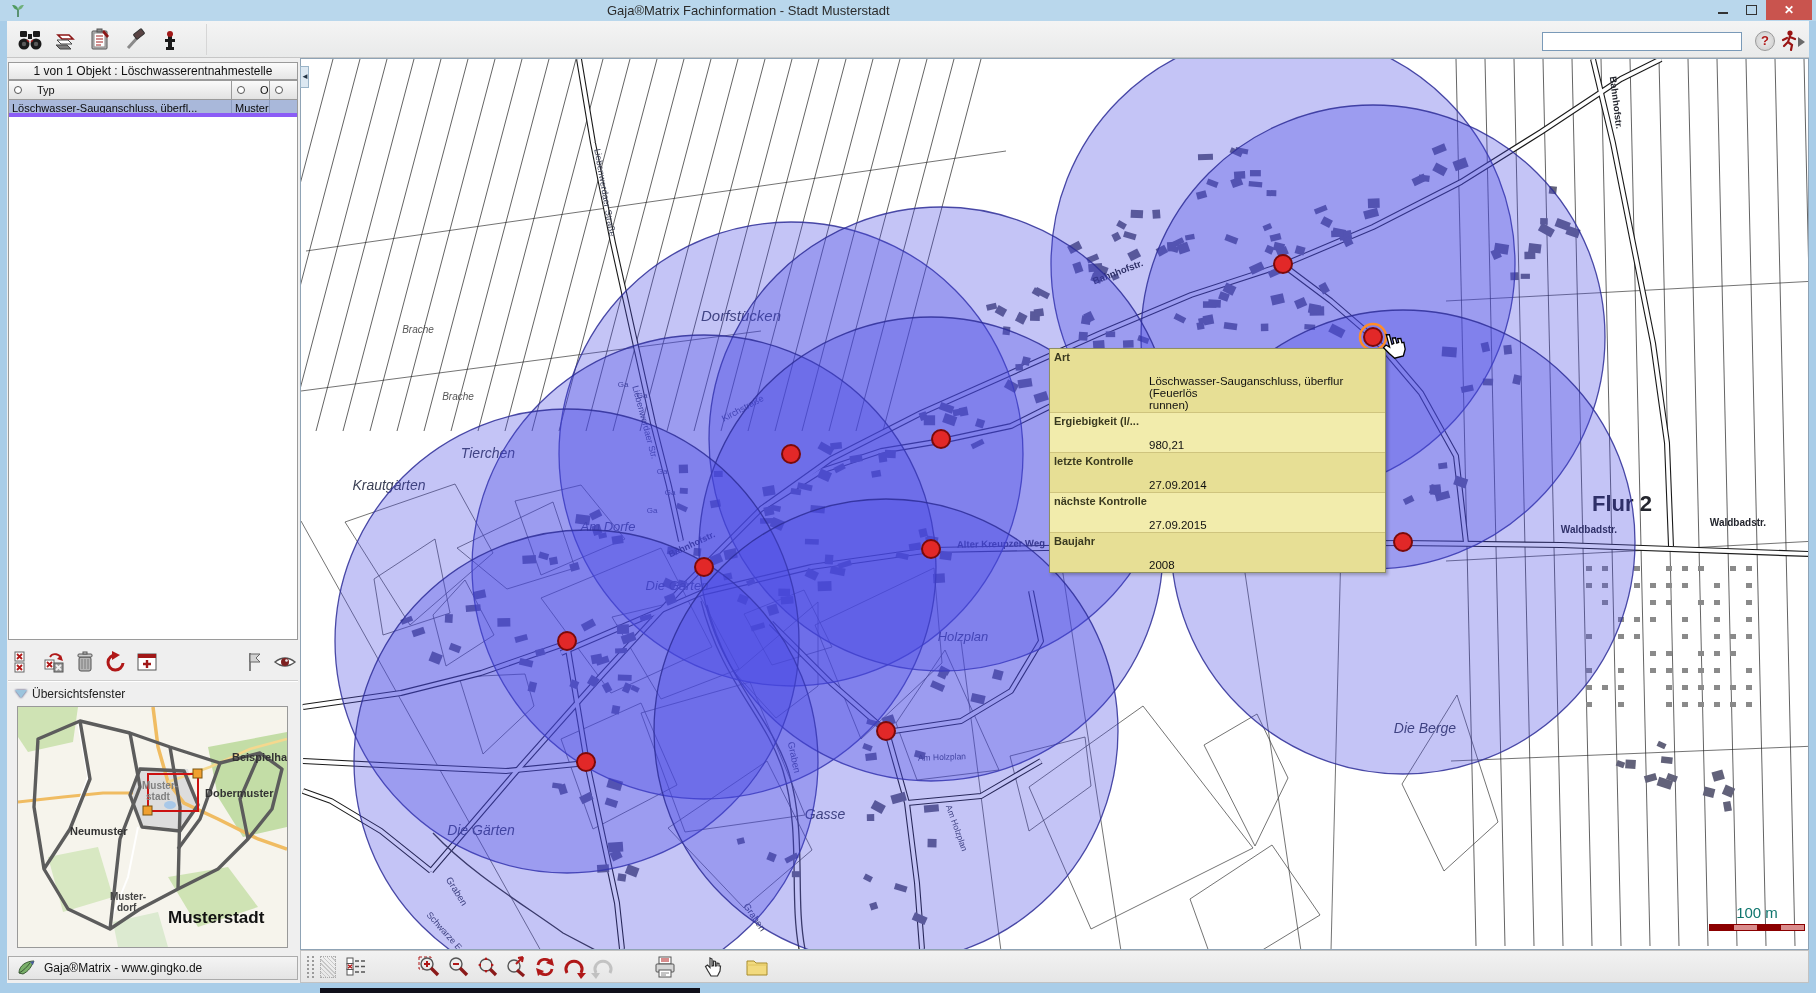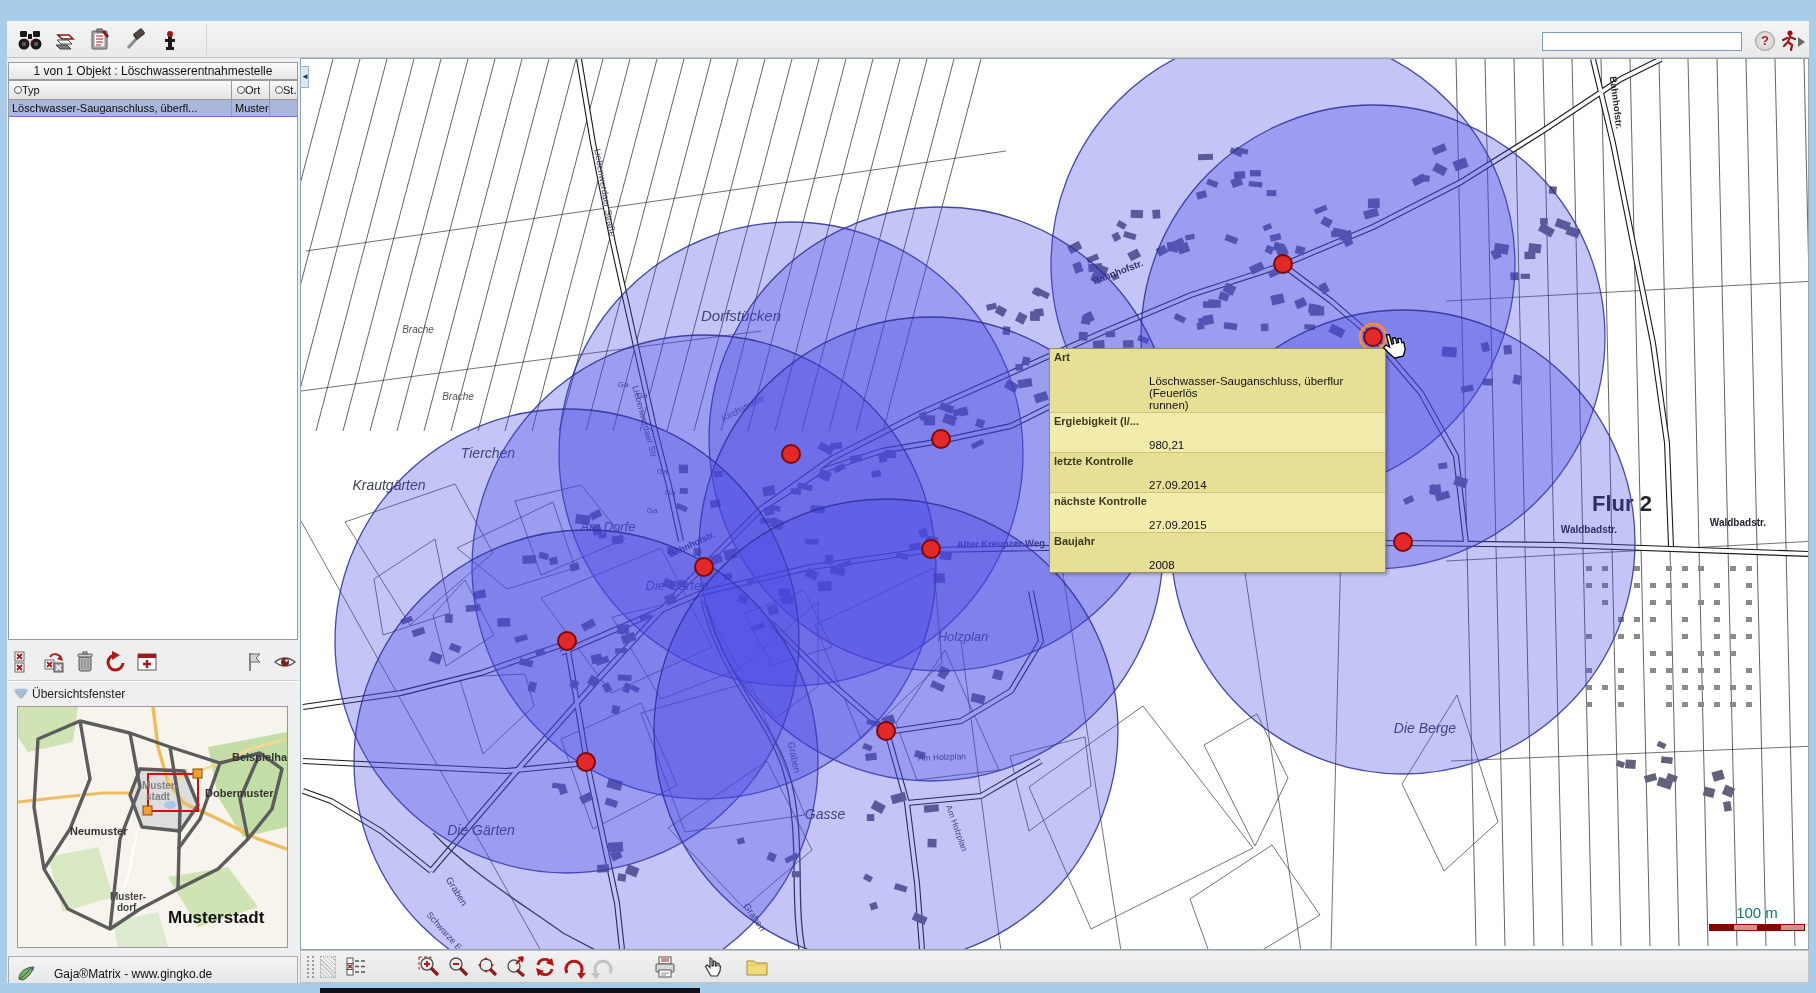--- a/index.html
+++ b/index.html
@@ -28,35 +28,35 @@
               font-weight:bold; font-size:13px; text-align:center; line-height:18px; }
   .exit-btn { position:absolute; left:1772px; top:8px; width:28px; height:24px; }
 
   
   .left-panel { position:absolute; left:7px; top:58px; width:293px; height:925px; background:#efefef;padding-left:28px; }
   .list-header { position:absolute; left:1px; top:4px; width:290px; height:18px;
                  background:linear-gradient(#fbfbfb,#e6e6e6); border:1px solid #9a9a9a;
                  font-size:12px; color:#111; text-align:center; line-height:16px; white-space:nowrap; overflow:hidden; }
   .col-headers { position:absolute; left:1px; top:22px; width:290px; height:20px; display:flex; }
   .col-h { background:linear-gradient(#fafafa,#e2e2e2); border:1px solid #9a9a9a; border-left:none;
-           font-size:11px; color:#111; display:flex; align-items:center; gap:0; padding-left:5px; overflow:hidden; white-space:nowrap; }
+           font-size:11px; color:#111; display:flex; align-items:center; gap:15px; padding-left:5px; overflow:hidden; white-space:nowrap; }
   .col-h:first-child { border-left:1px solid #9a9a9a; }
   .radio-dot { width:8px; height:8px; border:1px solid #555; border-radius:50%; background:#fff; flex:0 0 auto; }
   .list-body { position:absolute; left:1px; top:42px; width:290px; height:540px; background:#fff; border:1px solid #9a9a9a; border-top:none; }
-  .list-row { display:flex; height:17px; background:#a9b8da; border-bottom:1px solid #8b5cf6; font-size:11px; color:#0a0a0a; }
+  .list-row { display:flex; height:17px; background:#a9b8da; border-bottom:4px solid #8b5cf6; font-size:11px; color:#0a0a0a; }
   .list-row .cell { padding:2px 3px 0 3px; white-space:nowrap; overflow:hidden; border-right:1px solid #8b9cc0; }
   .panel-tools { position:absolute; left:4px; top:588px; width:286px; height:32px; display:flex; align-items:center; gap:7px; }
   .panel-tools .spacer { flex:1; }
   .pticon { width:24px; height:24px; display:inline-block; }
   .panel-sep { position:absolute; left:1px; top:622px; width:290px; border-top:1px solid #cfcfcf; border-bottom:1px solid #fff; }
   .ov-header { position:absolute; left:8px; top:627px; height:18px; font-size:12px; color:#222; display:flex; align-items:center; gap:5px; }
   .tri-down { width:0; height:0; border-left:6px solid transparent; border-right:6px solid transparent; border-top:8px solid #9cc4dd; filter:drop-shadow(0 0 1px #336); }
   .ov-map { position:absolute; left:10px; top:648px; width:271px; height:242px; border:1px solid #999; background:#f4f2ea; overflow:hidden; }
-  .panel-status { position:absolute; left:1px; top:898px; width:290px; height:36px; background:linear-gradient(#f4f4f4,#e4e4e4);
-                  border:1px solid #ababab; display:flex; align-items:center; gap:17px; padding-left:8px; font-size:12px; color:#111; }
+  .panel-status { position:absolute; left:1px; top:898px; width:290px; height:24px; background:linear-gradient(#f4f4f4,#e4e4e4);
+                  border:1px solid #ababab; display:flex; align-items:center; gap:7px; padding-left:8px; font-size:12px; color:#111; }
 
   
   .map-area { position:absolute; left:300px; top:58px; width:1509px; height:892px; background:#fff; border:1px solid #8fa3b5; overflow:hidden; }
   .map-area svg.mapsvg { position:absolute; left:0; top:0; }
   .splitter-arrow { position:absolute; left:300px; top:66px; width:9px; height:22px; background:#dce8f2; border:1px solid #9ab4c8;
                     font-size:8px; color:#234; line-height:20px; text-align:center; z-index:5; }
   .tooltip { position:absolute; left:748px; top:289px; width:337px; background:#1d4ed8; border:1px solid #8f8f62;
              box-shadow:2px 2px 3px rgba(0,0,0,.25); z-index:6; }
   .tt-row { display:flex; border-bottom:1px solid #cfc47e; }
   .tt-row:last-child { border-bottom:none; }
@@ -82,20 +82,35 @@
   .bottom-frame { position:absolute; left:0; top:983px; width:1816px; height:10px; background:#a9cde8; }
   .taskbar-sliver { position:absolute; left:320px; top:988px; width:380px; height:5px; background:#10101a; }
 
   text.ovlbl { font-family:"Liberation Sans",sans-serif; }
 </style>
 </head>
 <body>
 
 <div class="window">
 
+  <div class="titlebar">
+    <span class="app-icon">
+      <svg width="16" height="16" viewBox="0 0 16 16">
+          <path d="M8 14 L8 6" stroke="#3a7a4a" stroke-width="1.5" fill="none"></path>
+          <path d="M8 7 C4 7 3 3 2 2 C6 2 8 4 8 7 Z" fill="#4f9a60"></path>
+          <path d="M8 7 C12 7 13 3 14 2 C10 2 8 4 8 7 Z" fill="#6fb07a"></path>
+        </svg>
+    </span>
+    <span class="title-text">Gaja®Matrix Fachinformation - Stadt Musterstadt</span>
+    <div class="win-controls">
+      <div class="win-btn min"></div>
+      <div class="win-btn max"></div>
+      <div class="win-btn close">✕</div>
+    </div>
+  </div>
 
   <div class="toolbar">
     <div class="tb-group">
       <span class="ticon">
         <svg viewBox="0 0 26 26">
             <rect x="3" y="4" width="7" height="6" rx="1" fill="#1a1a1a"></rect>
             <rect x="16" y="4" width="7" height="6" rx="1" fill="#1a1a1a"></rect>
             <rect x="11" y="7" width="4" height="5" fill="#1a1a1a"></rect>
             <circle cx="7" cy="17" r="5.5" fill="#1a1a1a"></circle>
             <circle cx="19" cy="17" r="5.5" fill="#1a1a1a"></circle>

